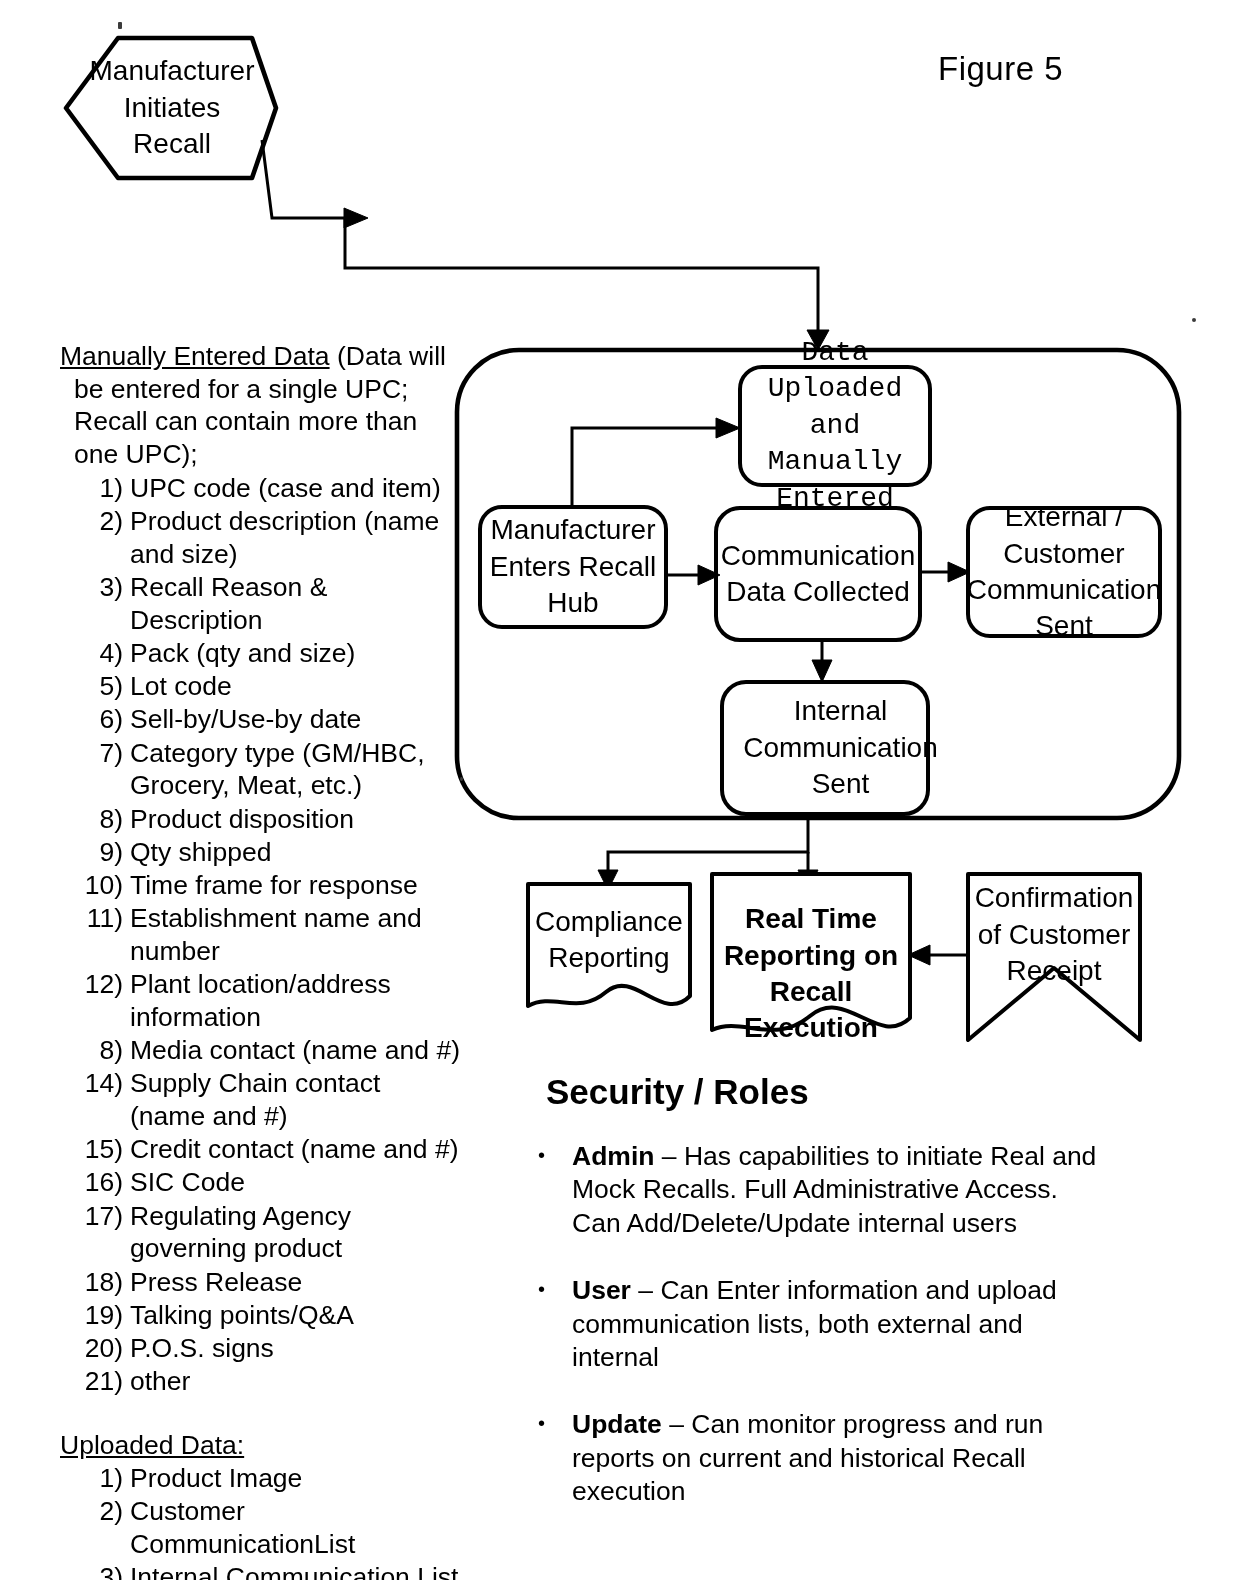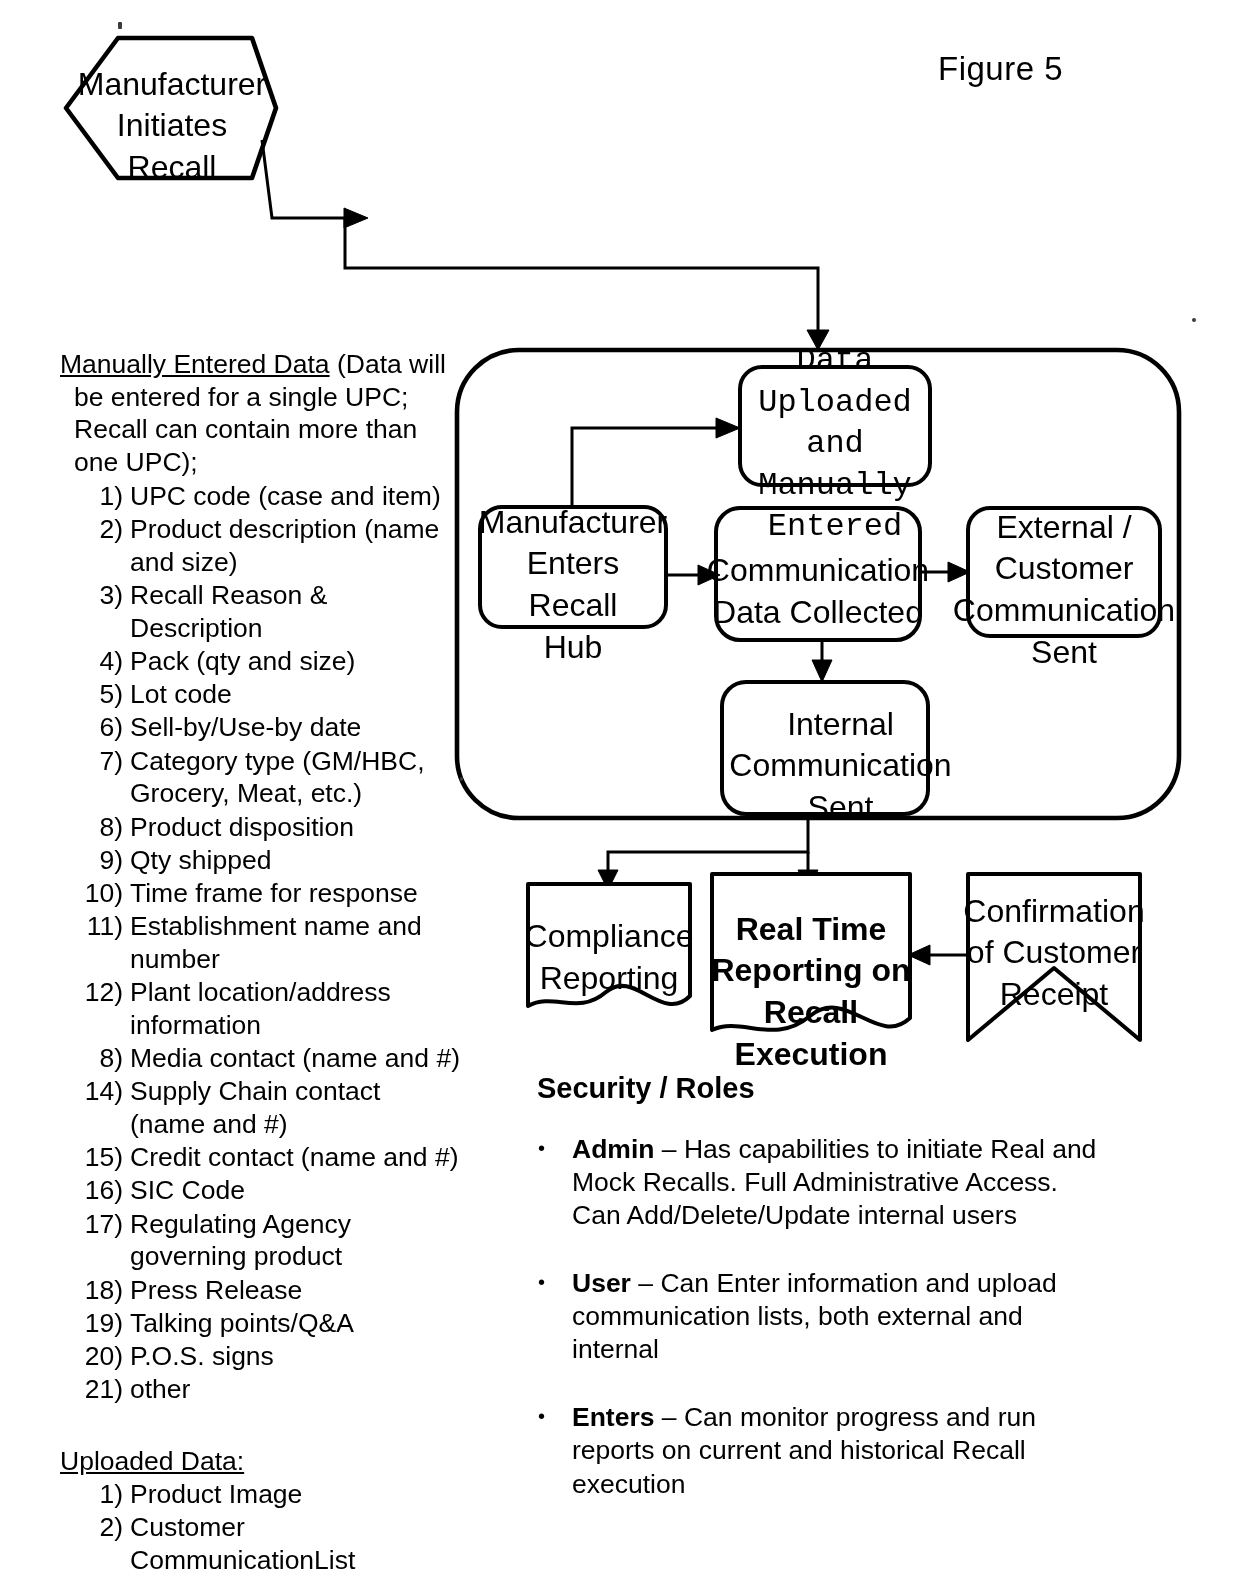--- a/index.html
+++ b/index.html
@@ -64,42 +64,41 @@
     stroke-width: 1;
   }
 
   
   .node-label {
     position: absolute;
     display: flex;
     align-items: center;
     justify-content: center;
     text-align: center;
-    font-size: 32px;
+    font-size: 28px;
     line-height: 1.30;
     white-space: pre-line;
     pointer-events: none;
-    margin-top: 18px;
   }
 
   
   .left-col {
     position: absolute;
     left: 60px;
     top: 340px;
     width: 400px;
     font-size: 26.5px;
     line-height: 1.235;
   }
   .sec-head {
     text-decoration: underline;
     text-underline-offset: 2px;
   }
   .para {
-    margin: 8px 0 1px 0;
+    margin: 0 0 1px 0;
     text-indent: 0;
     padding-left: 14px;
     text-indent: -14px;
   }
   .num-list {
     list-style: none;
     margin: 0;
     padding: 0;
   }
   .num-list li {
@@ -127,23 +126,23 @@
   .roles-block {
     position: absolute;
     left: 530px;
     top: 1070px;
     width: 570px;
     font-size: 26.5px;
     line-height: 1.26;
   }
   .roles-title {
     font-weight: bold;
-    font-size: 29px;
+    font-size: 35px;
     margin-bottom: 26px;
-    margin-left: 7px;
+    margin-left: 16px;
   }
   .role-item {
     display: flex;
     margin-bottom: 34px;
   }
   .role-bullet {
     flex: 0 0 auto;
     width: 42px;
     font-size: 20px;
     line-height: 1.55;
@@ -376,21 +375,21 @@
         <div class="role-item">
           <span class="role-bullet">•</span>
           <span class="role-text"><span class="role-name">Admin</span><span> – Has capabilities to initiate Real and Mock Recalls.  Full Administrative Access.  Can Add/Delete/Update internal users</span></span>
         </div>
         <div class="role-item">
           <span class="role-bullet">•</span>
           <span class="role-text"><span class="role-name">User</span><span> – Can Enter information and upload communication lists, both external and internal</span></span>
         </div>
         <div class="role-item">
           <span class="role-bullet">•</span>
-          <span class="role-text"><span class="role-name">Enters</span><span> – Can monitor progress and run reports on current and historical Recall execution</span></span>
+          <span class="role-text"><span class="role-name">Update</span><span> – Can monitor progress and run reports on current and historical Recall execution</span></span>
         </div>
       </div>
   </div>
 
   <div class="speck" style="left:118px; top:22px; width:4px; height:7px; border-radius:1px;"></div>
   <div class="speck" style="left:460px; top:777px; width:3px; height:4px;"></div>
   <div class="speck" style="left:1192px; top:318px; width:4px; height:4px;"></div>
 
 </div>
 

